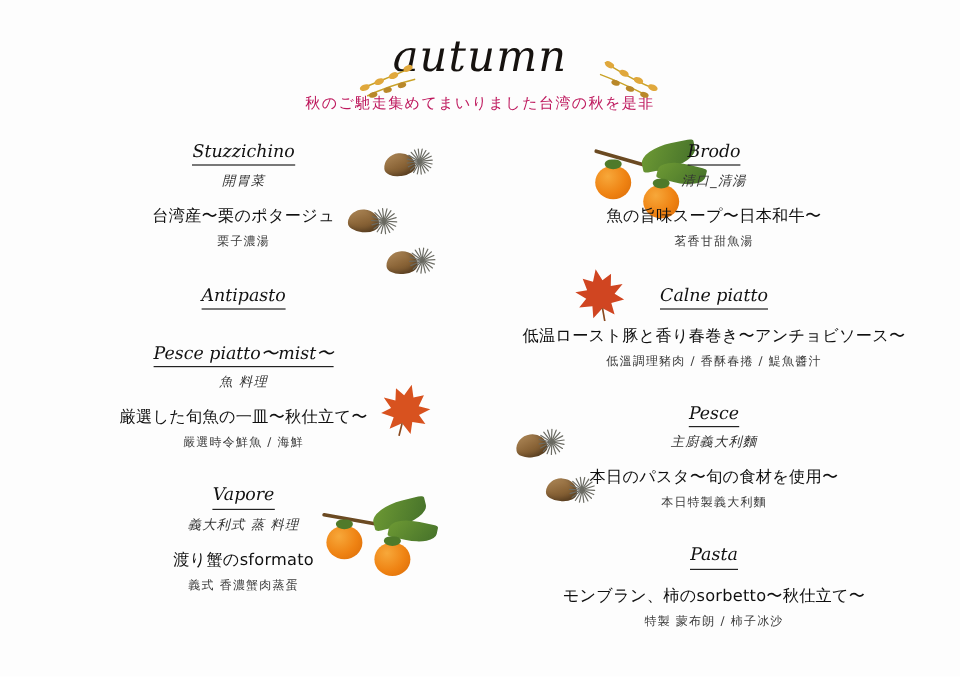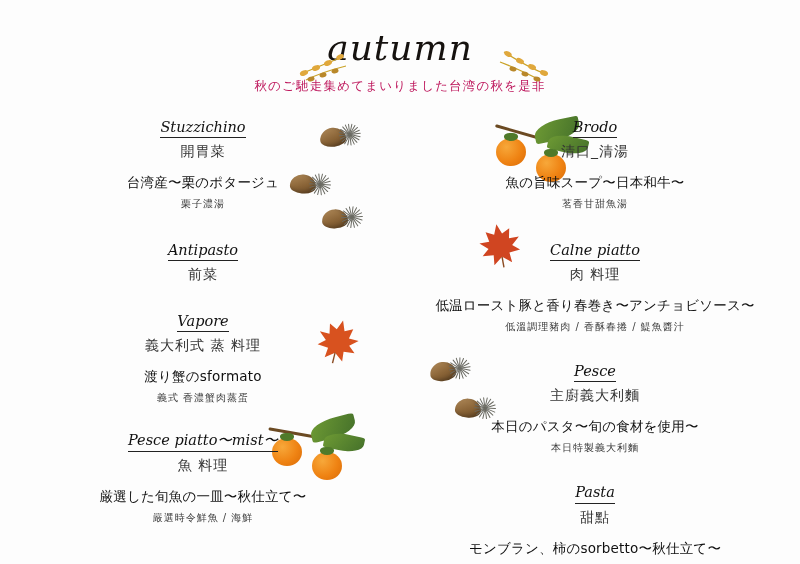--- a/index.html
+++ b/index.html
@@ -64,24 +64,25 @@
     font-size: 14.5px;
     font-style: italic;
     color: #111;
     display: inline-block;
     border-bottom: 1px solid #222;
     padding-bottom: 1px;
     line-height: 1.25;
   }
   .course-name-zh {
     margin-top: 5px;
-    font-size: 14px;
+    font-size: 11px;
     color: #333;
     font-family: "DejaVu Sans", sans-serif;
     letter-spacing: 1px;
+    font-style: italic;
   }
   .dish {
     margin-top: 13px;
     font-size: 13.5px;
     color: #101010;
     font-family: "DejaVu Sans", sans-serif;
     letter-spacing: 0.2px;
   }
   .dish-zh {
     margin-top: 5px;
@@ -353,64 +354,61 @@
 
     <div class="course gap-a">
       <div class="course-name">Stuzzichino</div>
       <div class="course-name-zh">開胃菜</div>
       <div class="dish">台湾産〜栗のポタージュ</div>
       <div class="dish-zh">栗子濃湯</div>
     </div>
 
     <div class="course gap-b">
       <div class="course-name">Antipasto</div>
-      <div class="course-name-zh">前菜</div>
+    </div>
+
+    <div class="course gap-b">
+      <div class="course-name">Pesce piatto〜mist〜</div>
+      <div class="course-name-zh">魚 料理</div>
+      <div class="dish">厳選した旬魚の一皿〜秋仕立て〜</div>
+      <div class="dish-zh">嚴選時令鮮魚 / 海鮮</div>
     </div>
 
     <div class="course">
       <div class="course-name">Vapore</div>
       <div class="course-name-zh">義大利式 蒸 料理</div>
       <div class="dish">渡り蟹のsformato</div>
       <div class="dish-zh">義式 香濃蟹肉蒸蛋</div>
     </div>
 
-    <div class="course gap-b">
-      <div class="course-name">Pesce piatto〜mist〜</div>
-      <div class="course-name-zh">魚 料理</div>
-      <div class="dish">厳選した旬魚の一皿〜秋仕立て〜</div>
-      <div class="dish-zh">嚴選時令鮮魚 / 海鮮</div>
-    </div>
-
   </div>
 
   <div class="col col-right">
 
     <div class="course gap-a">
       <div class="course-name">Brodo</div>
       <div class="course-name-zh">清口_清湯</div>
       <div class="dish">魚の旨味スープ〜日本和牛〜</div>
       <div class="dish-zh">茗香甘甜魚湯</div>
     </div>
 
     <div class="course gap-b">
       <div class="course-name">Calne piatto</div>
-      <div class="course-name-zh">肉 料理</div>
       <div class="dish">低温ロースト豚と香り春巻き〜アンチョビソース〜</div>
       <div class="dish-zh">低溫調理豬肉 / 香酥春捲 / 鯷魚醬汁</div>
     </div>
 
     <div class="course gap-b">
       <div class="course-name">Pesce</div>
       <div class="course-name-zh">主廚義大利麵</div>
       <div class="dish">本日のパスタ〜旬の食材を使用〜</div>
       <div class="dish-zh">本日特製義大利麵</div>
     </div>
 
     <div class="course">
       <div class="course-name">Pasta</div>
-      <div class="course-name-zh">甜點</div>
       <div class="dish">モンブラン、柿のsorbetto〜秋仕立て〜</div>
       <div class="dish-zh">特製 蒙布朗 / 柿子冰沙</div>
     </div>
 
   </div>
 
 </div>
 
 </body></html>

